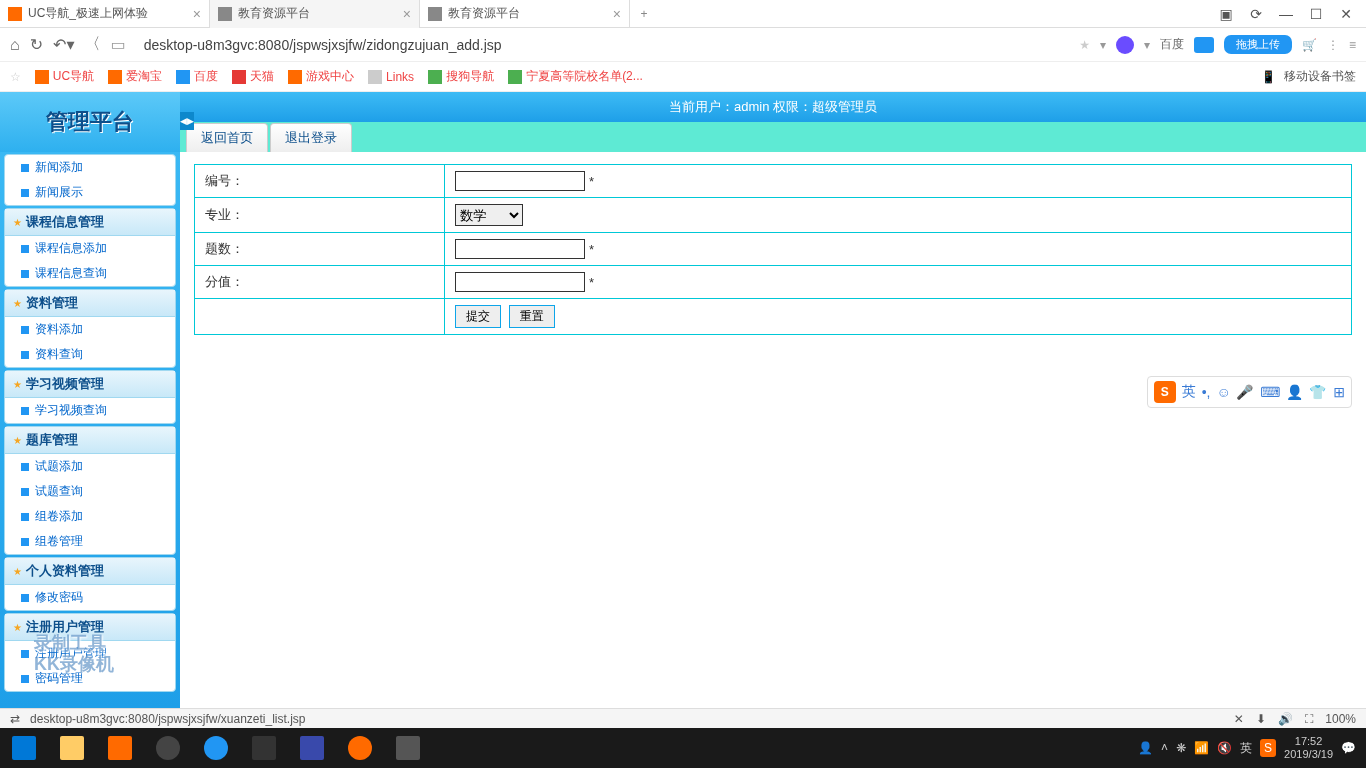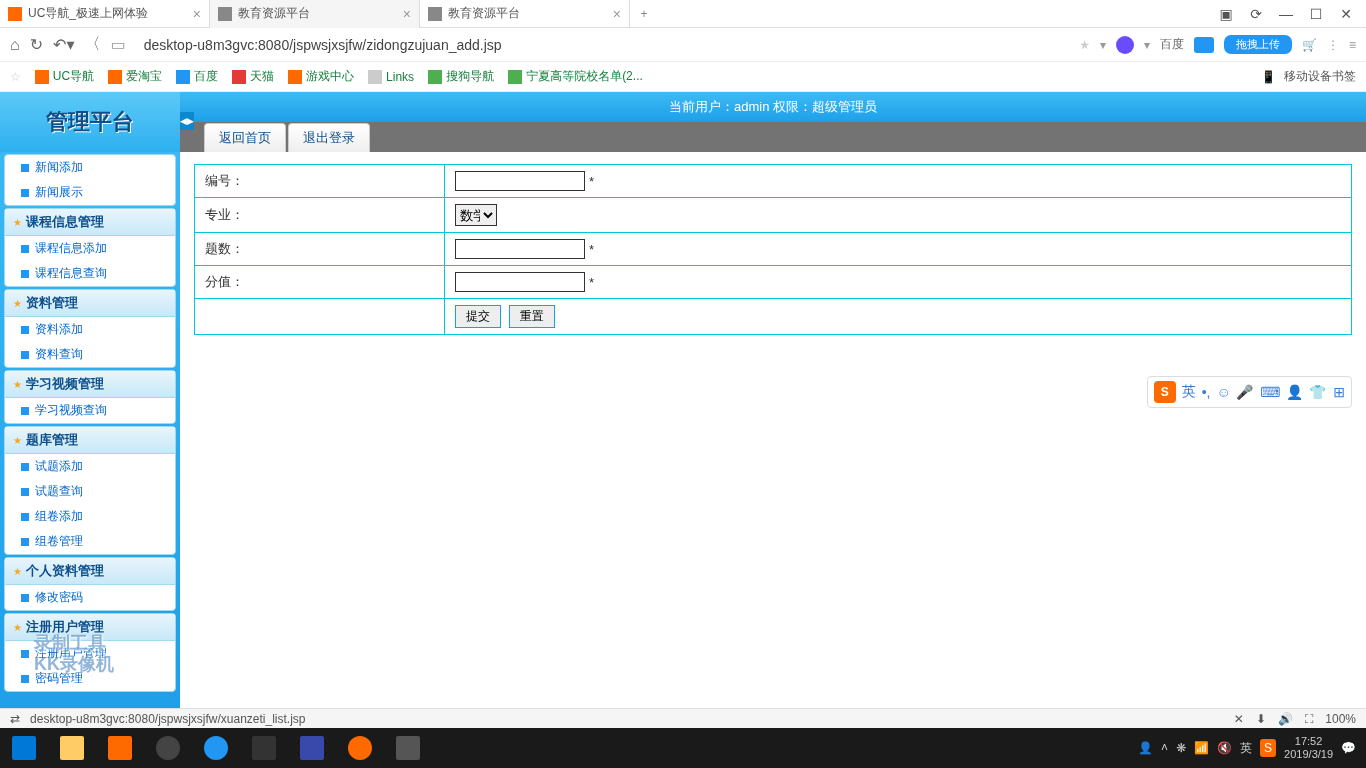--- a/index.html
+++ b/index.html
@@ -19,21 +19,21 @@
 .win-ctrl { width: 16px; text-align: center; cursor: pointer; font-size: 14px; }
 
 .address-bar { height: 34px; display: flex; align-items: center; padding: 0 10px; gap: 10px; border-bottom: 1px solid #eee; }
 .nav-btn { color: #666; font-size: 16px; cursor: pointer; }
 .url-input { flex: 1; color: #444; font-size: 14px; padding-left: 8px; }
 .addr-right { display: flex; align-items: center; gap: 10px; }
 .badge-blue { background: #2196f3; color: #fff; padding: 2px 12px; border-radius: 7px; font-size: 11px; }
 .cart-icon { color: #888; }
 
 .bookmarks-bar { height: 30px; display: flex; align-items: center; padding: 0 10px; gap: 14px; border-bottom: 1px solid #eee; }
-.bookmark { display: flex; align-items: center; gap: 4px; color: #15803d; font-size: 12px; cursor: pointer; }
+.bookmark { display: flex; align-items: center; gap: 4px; color: #ef4444; font-size: 12px; cursor: pointer; }
 .bm-icon { width: 14px; height: 14px; }
 .bm-icon.orange { background: #ff6a00; }
 .bm-icon.red { background: #e53935; }
 .bm-icon.blue { background: #2196f3; }
 .bm-icon.green { background: #4caf50; }
 .bm-icon.gray { background: #ccc; }
 .bookmarks-right { margin-left: auto; display: flex; align-items: center; gap: 8px; color: #555; }
 
 
 .app { display: flex; height: 616px; }
@@ -44,29 +44,29 @@
 .menu-group-hdr { background: linear-gradient(#e8f5fc, #c8e8f8); padding: 4px 8px; display: flex; align-items: center; gap: 4px; border-bottom: 1px solid #a0d8f0; }
 .star { color: #f5a623; font-size: 10px; }
 .menu-group-title { color: #0d4f8b; font-weight: bold; font-size: 13px; }
 .menu-item { padding: 4px 8px 4px 16px; display: flex; align-items: center; gap: 6px; color: #0066cc; cursor: pointer; }
 .menu-bullet { width: 8px; height: 8px; background: #2196f3; }
 
 .collapse-handle { position: absolute; top: 20px; right: -14px; width: 14px; height: 18px; background: #0d88cc; color: #fff; display: flex; align-items: center; justify-content: center; font-size: 9px; cursor: pointer; z-index: 5; }
 
 .main { flex: 1; display: flex; flex-direction: column; position: relative; }
 .top-bar { height: 30px; background: linear-gradient(#3dbbf5, #1e9fe8); display: flex; align-items: center; justify-content: center; color: #fff; font-size: 13px; }
-.top-tabs { height: 30px; background: #737373; display: flex; align-items: flex-end; padding-left: 24px; gap: 2px; }
+.top-tabs { height: 30px; background: #5eead4; display: flex; align-items: flex-end; padding-left: 6px; gap: 2px; }
 .top-tab { background: linear-gradient(#fff, #eee); padding: 5px 14px; border-radius: 4px 4px 0 0; color: #0d4f8b; cursor: pointer; font-size: 13px; border: 1px solid #ccc; border-bottom: none; }
 .content { flex: 1; background: #fff; padding: 12px 14px; position: relative; overflow: hidden; }
 .content-title { color: #333; font-size: 13px; margin-bottom: 10px; }
 .form-table { width: 100%; border-collapse: collapse; }
 .form-table td { border: 1px solid #00c8d7; padding: 6px 10px; font-size: 13px; color: #333; }
 .form-table .label-cell { width: 250px; }
 .text-input { width: 130px; height: 20px; border: 1px solid #333; padding: 1px 3px; }
-.select-input { width: 42px; height: 22px; border: 1px solid #333; }
+.select-input { width: 68px; height: 22px; border: 1px solid #333; }
 .req { color: #333; margin-left: 4px; }
 .btn { padding: 2px 10px; border: 1px solid #0ea5e9; background: #eee; cursor: pointer; font-size: 12px; margin-right: 4px; }
 
 .ime-toolbar { position: absolute; right: 14px; top: 224px; display: flex; align-items: center; gap: 6px; background: #fff; border: 1px solid #ddd; padding: 4px 6px; border-radius: 4px; }
 .ime-icon { width: 22px; height: 22px; background: #ff6a00; border-radius: 4px; display: flex; align-items: center; justify-content: center; color: #fff; font-weight: bold; }
 .ime-item { color: #3a7bd5; font-size: 14px; cursor: pointer; }
 
 .sidebar-scroll { height: 552px; overflow-y: auto; }
 .sidebar-scroll::-webkit-scrollbar { width: 12px; }
 .sidebar-scroll::-webkit-scrollbar-track { background: #d0ebf8; }

